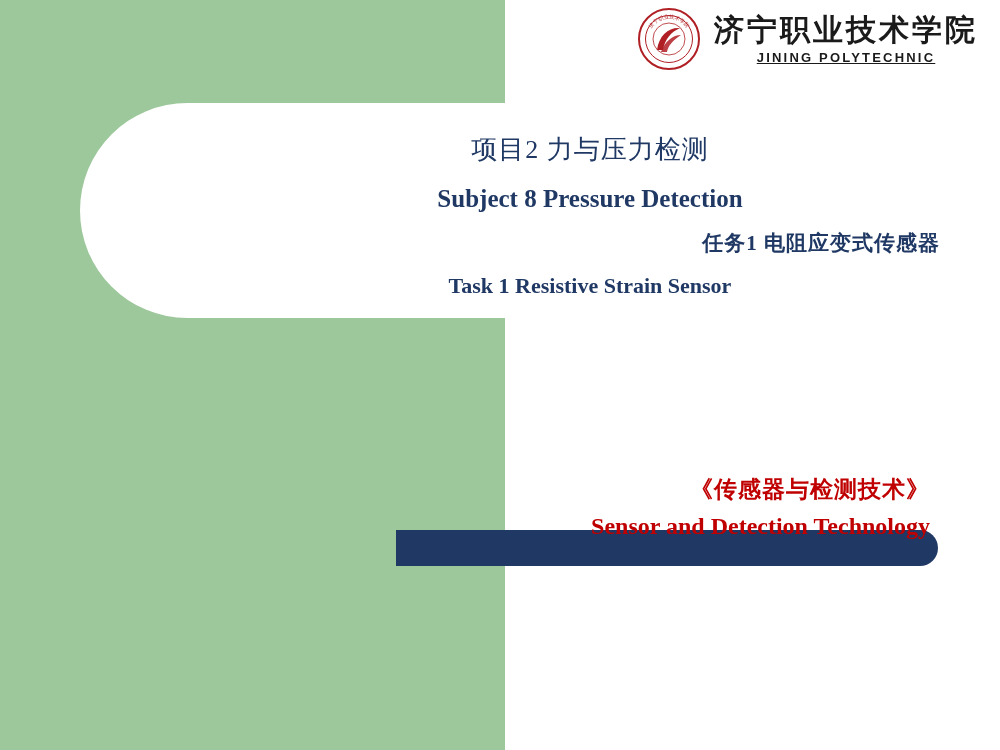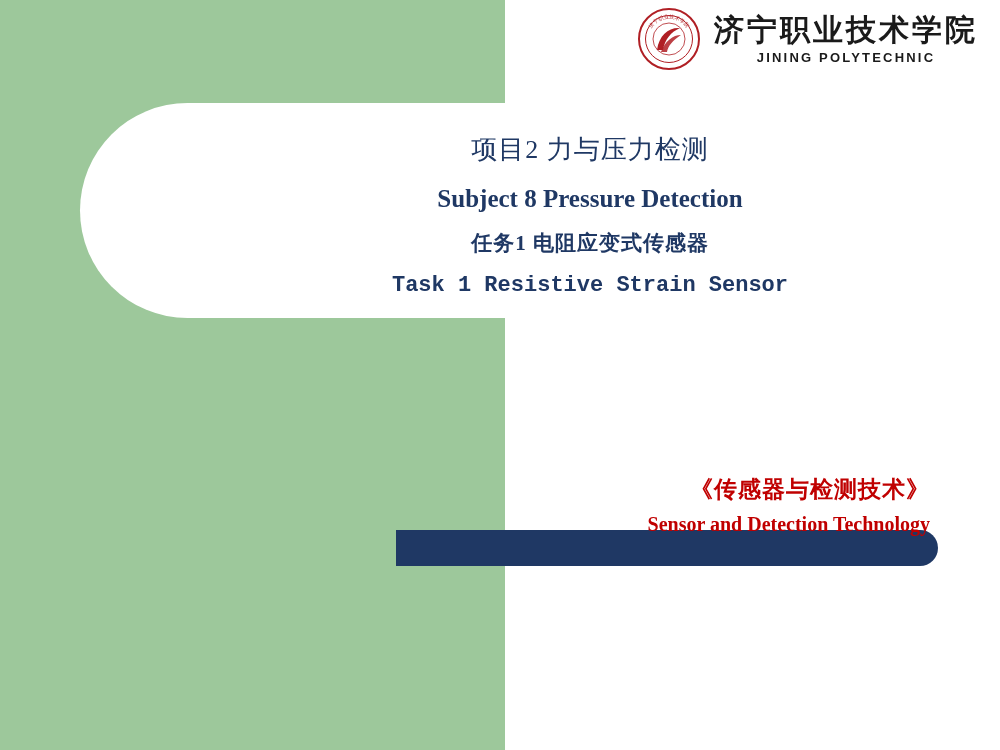--- a/index.html
+++ b/index.html
@@ -107,20 +107,21 @@
     white-space: nowrap;
   }
   .logo-en {
     margin-top: 6px;
     font-family: "Liberation Sans", sans-serif;
     font-size: 13px;
     font-weight: bold;
     color: #1a1a1a;
     letter-spacing: 2.2px;
     white-space: nowrap;
+    text-decoration: underline;
   }
 
   
   .title-block {
     position: absolute;
     left: 240px;
     top: 130px;
     width: 700px;
     text-align: center;
   }
@@ -141,23 +142,24 @@
     white-space: nowrap;
   }
   .title-cn-2 {
     font-family: "Liberation Serif", serif;
     font-size: 21px;
     font-weight: bold;
     color: #1f3864;
     margin-top: 16px;
     letter-spacing: 1px;
     white-space: nowrap;
+    text-align: right;
   }
   .title-en-2 {
-    font-family: Liberation Mono, monospace;
+    font-family: Liberation Serif, serif;
     font-size: 22px;
     font-weight: bold;
     color: #1f3864;
     margin-top: 16px;
     white-space: nowrap;
   }
 
   
   .course-block {
     position: absolute;
@@ -169,21 +171,21 @@
   .course-cn {
     font-family: "Liberation Serif", serif;
     font-size: 23px;
     font-weight: bold;
     color: #c00000;
     letter-spacing: 1px;
     white-space: nowrap;
   }
   .course-en {
     font-family: "Liberation Serif", serif;
-    font-size: 20px;
+    font-size: 24px;
     font-weight: bold;
     color: #c00000;
     margin-top: 8px;
     white-space: nowrap;
   }
 </style>
 </head>
 <body>
 
 <div class="slide">

